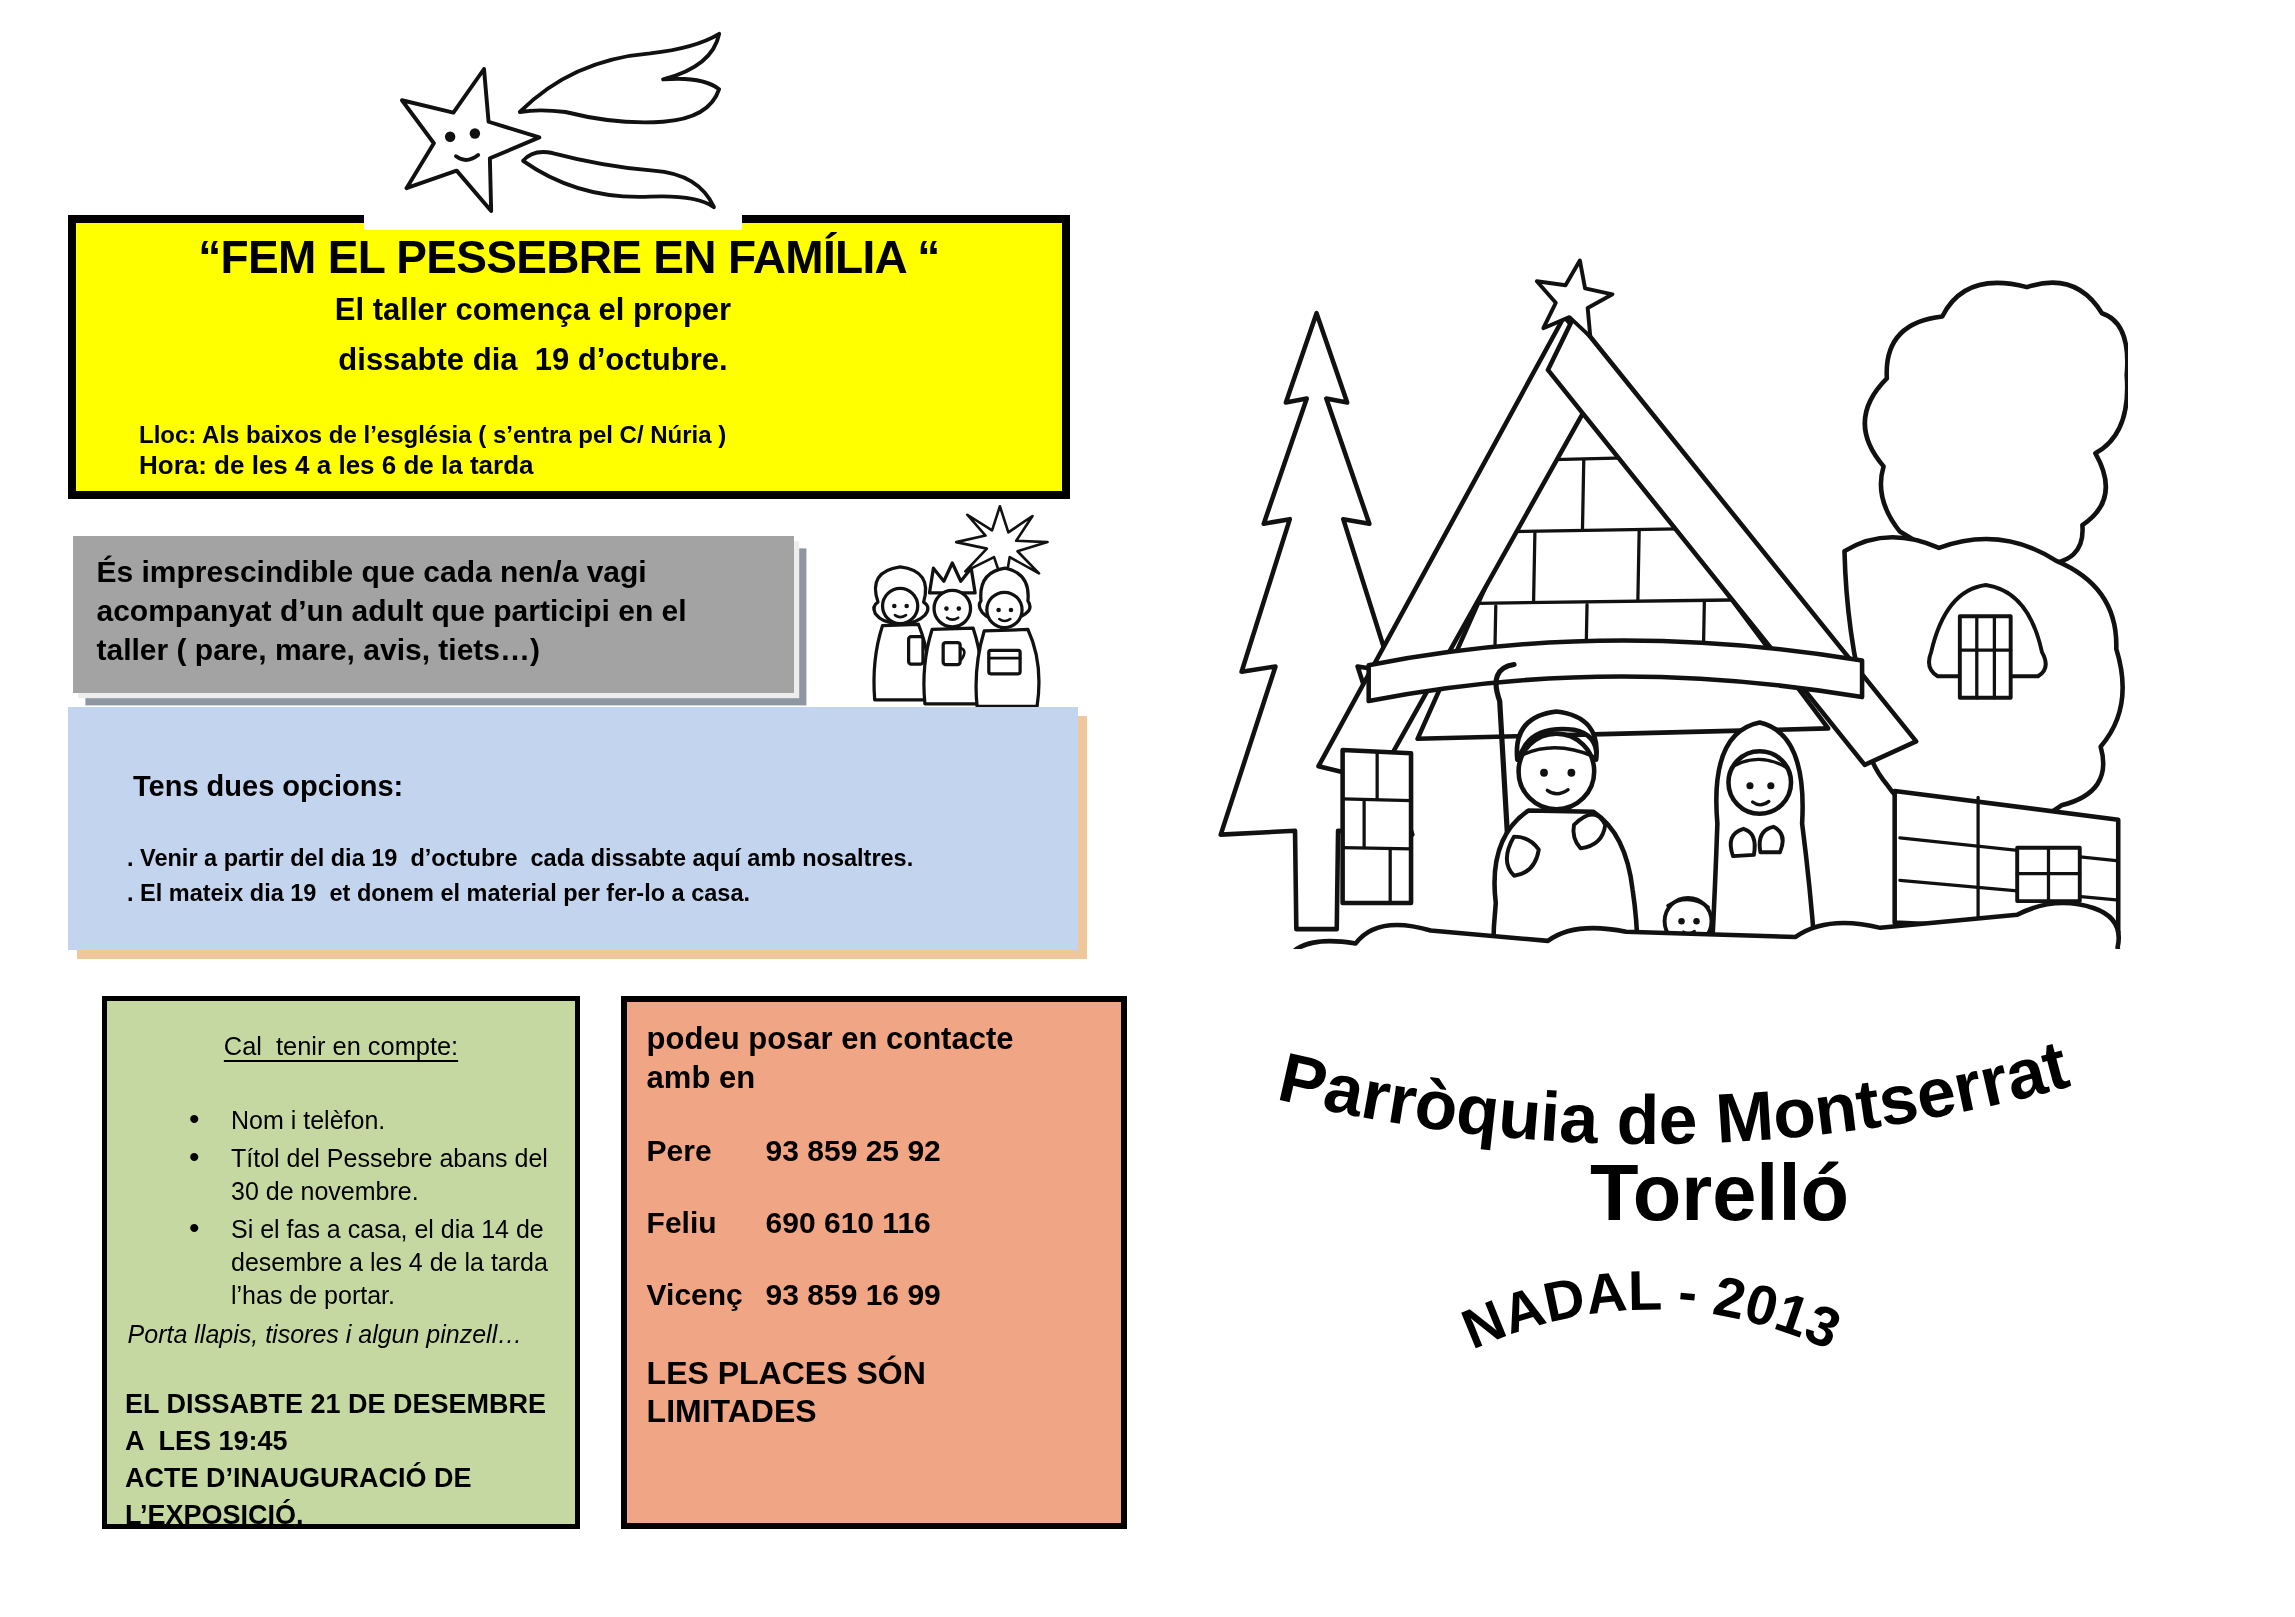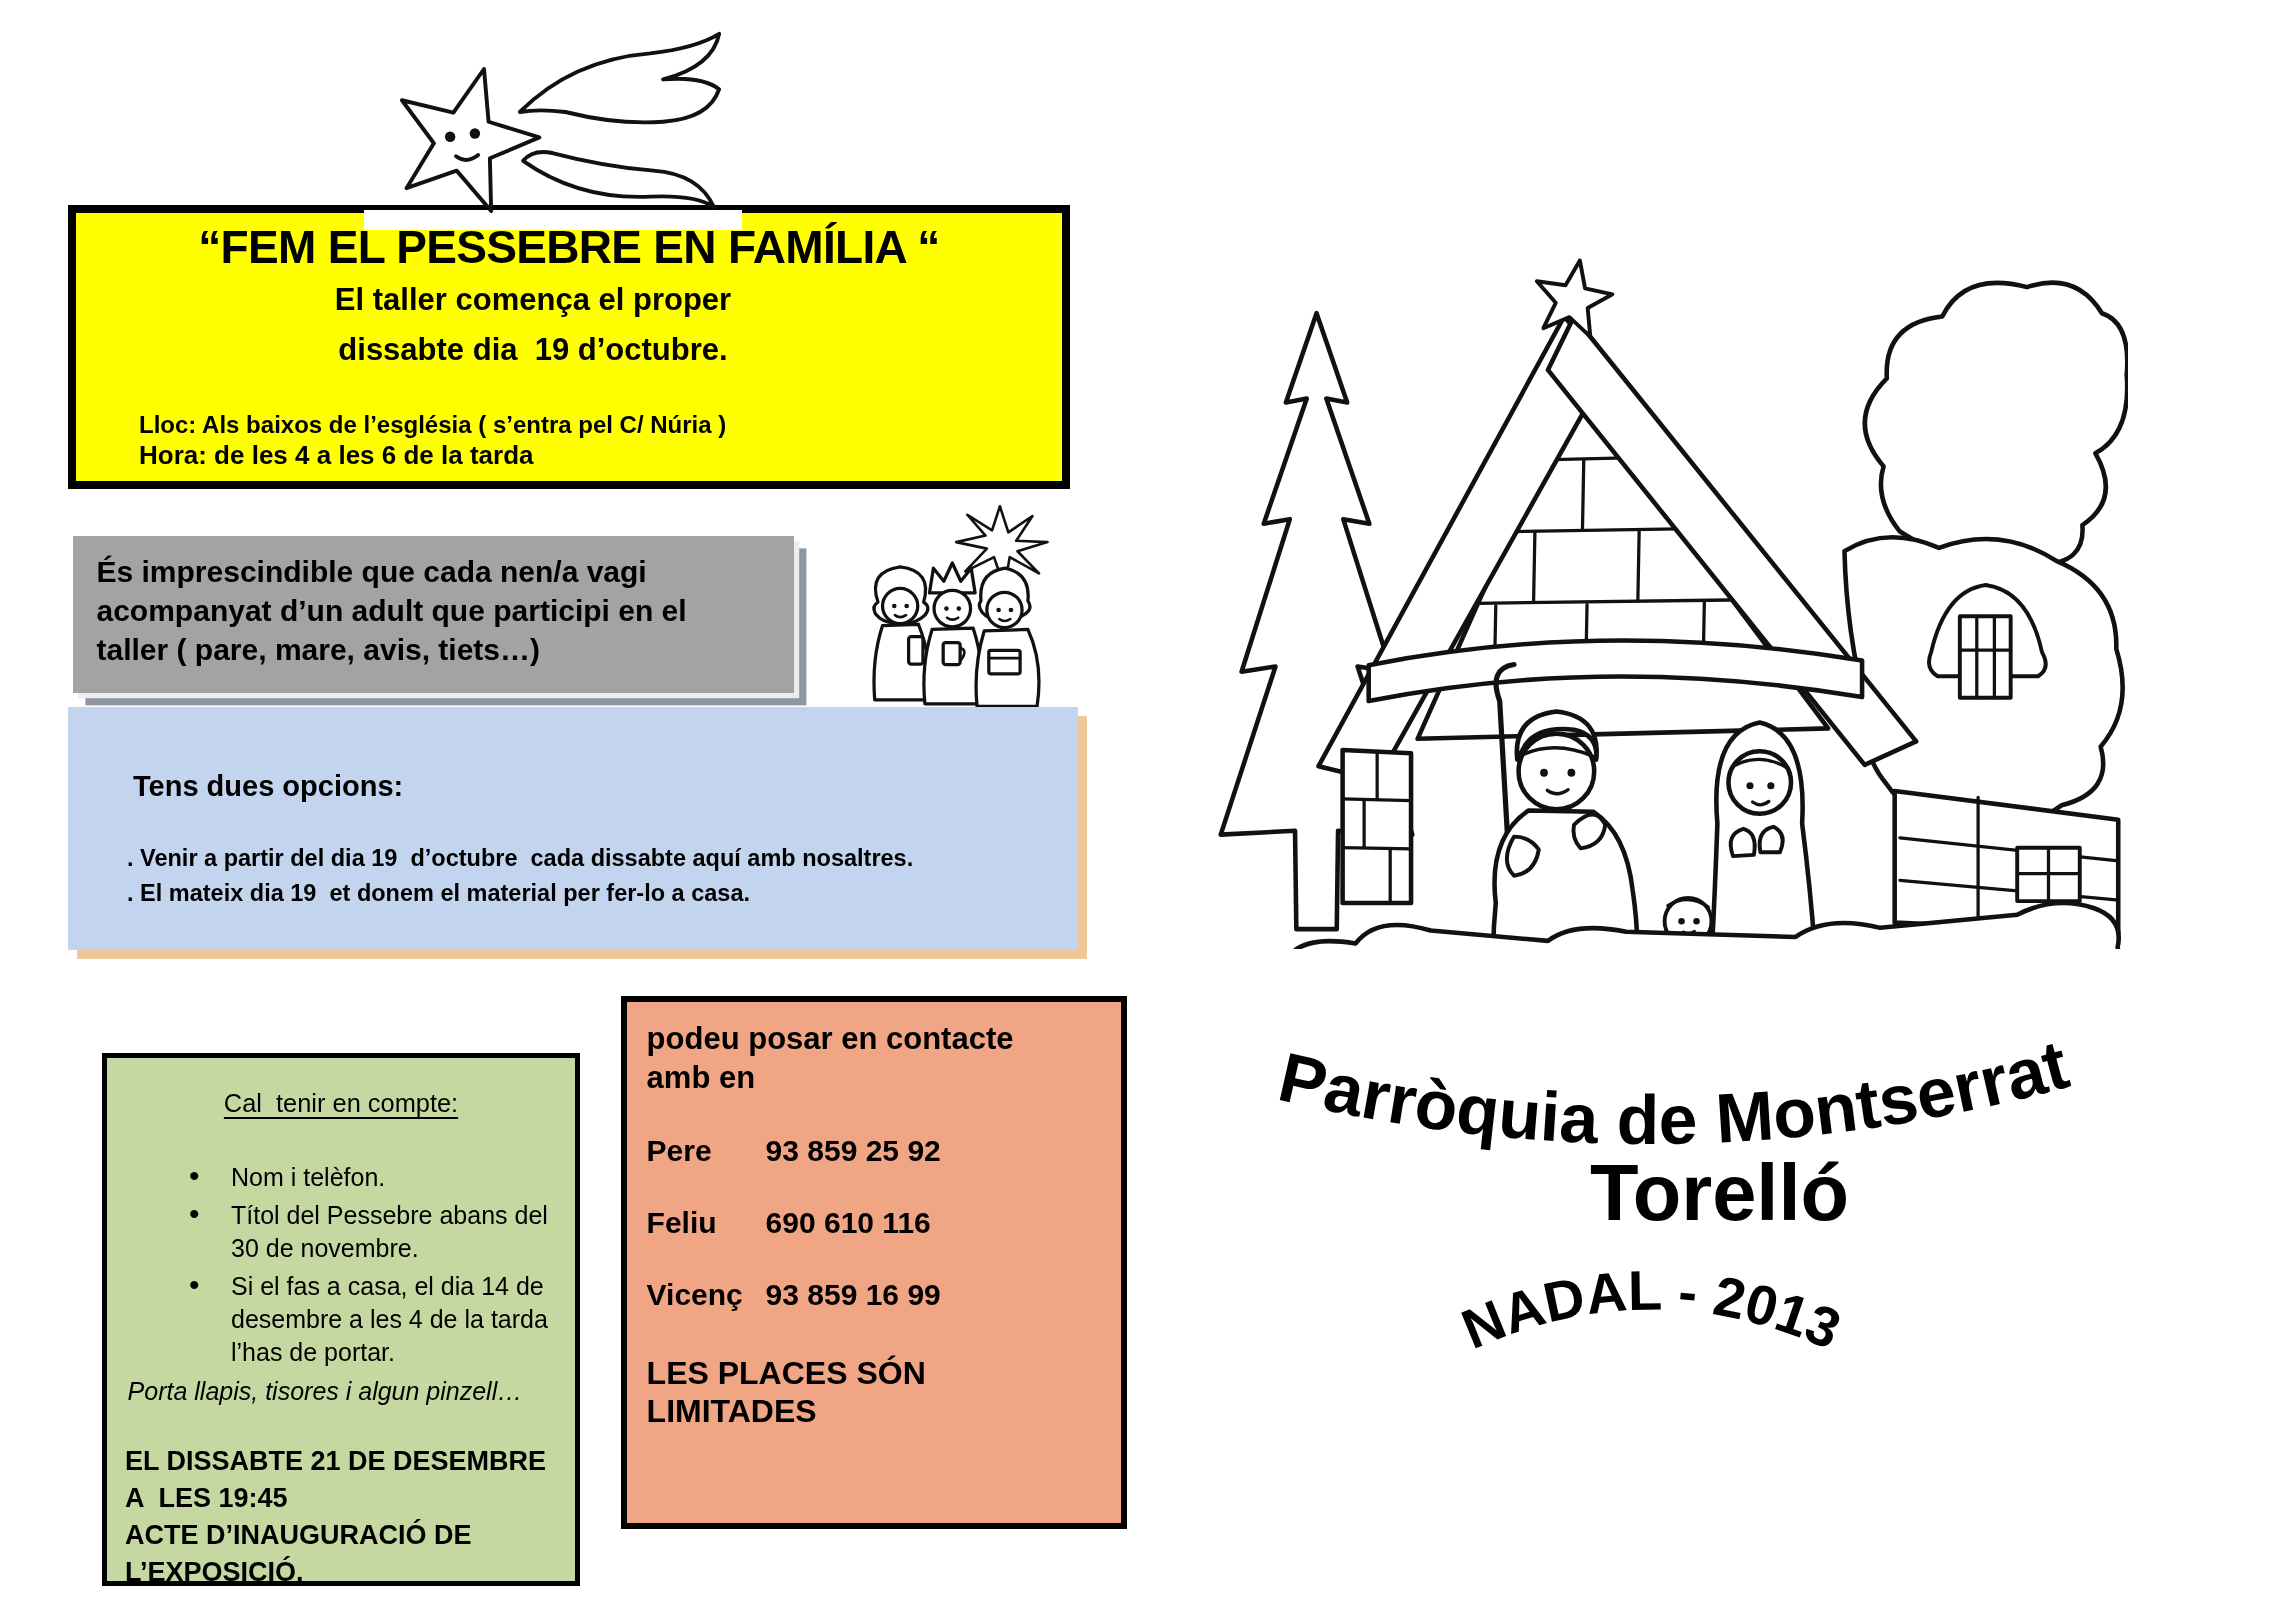--- a/index.html
+++ b/index.html
@@ -2,21 +2,21 @@
 <html style="font-size:10.4px"><head>
 <meta charset="utf-8">
 <style>
   html,body{margin:0;padding:0;background:#ffffff;}
   #page{position:relative;width:2295px;height:1617px;background:#ffffff;overflow:hidden;
         font-family:"Liberation Sans",sans-serif;color:#000;}
   .abs{position:absolute;box-sizing:border-box;}
   .pre{white-space:pre-wrap;}
 
   
-  #yellow-box{left:68px;top:205px;width:1002px;height:284px;background:#FFFF00;
+  #yellow-box{left:68px;top:215px;width:1002px;height:284px;background:#FFFF00;
               border:8.5px solid #000;z-index:1;}
   #yellow-title{margin-top:10.4px;text-align:center;font-weight:bold;font-size:46px;line-height:48px;letter-spacing:-0.7px;}
   #yellow-sub1{margin-top:11.7px;text-align:center;font-weight:bold;font-size:31px;line-height:34px;padding-right:72px;}
   #yellow-sub2{margin-top:15.6px;text-align:center;font-weight:bold;font-size:31px;line-height:34px;padding-right:72px;}
   #yellow-lloc{margin-top:43px;margin-left:63px;font-weight:bold;font-size:24px;line-height:30px;}
   #yellow-hora{margin-left:63px;font-weight:bold;font-size:26px;line-height:30px;}
 
   
   #star-backdrop{left:364px;top:210px;width:378px;height:19.6px;background:#ffffff;z-index:2;}
   #shooting-star{left:357px;top:14.3px;width:368px;height:209px;z-index:3;}
@@ -30,21 +30,21 @@
   #three-kings{left:853px;top:503px;width:196px;height:206px;z-index:1;}
 
   
   #blue-box{left:68px;top:707px;width:1010px;height:243px;background:#C3D5EE;
             box-shadow:9px 9px 0 #EFC79B;z-index:1;}
   #blue-heading{padding-top:63px;padding-left:65px;font-weight:bold;font-size:29px;line-height:33px;}
   #blue-options{margin-top:38px;padding-left:59px;}
   .blue-option{font-weight:bold;font-size:23.5px;line-height:35px;}
 
   
-  #green-box{left:102px;top:1053px;width:478px;height:533px;background:#C6D8A2;
+  #green-box{left:102px;top:996px;width:478px;height:533px;background:#C6D8A2;
              border:5.9px solid #000;padding:31px 18px 0 18px;z-index:1;}
   #green-heading{text-align:center;font-size:25.4px;line-height:29px;text-decoration:underline;text-underline-offset:5.2px;}
   #green-list{margin:43px 0 0 0;padding-left:106px;list-style:none;}
   #green-list li{position:relative;font-size:25px;line-height:33px;margin-bottom:5.2px;}
   #green-list li::before{content:"\2022";position:absolute;left:-42px;top:-2px;font-size:30px;}
   #green-note{margin-top:2.6px;font-style:italic;font-size:25px;line-height:33px;margin-left:2.6px;}
   #green-announce{margin-top:35px;font-weight:bold;font-size:27px;line-height:37px;}
 
   
   #contact-box{left:621px;top:996px;width:506px;height:533px;background:#F0A584;

